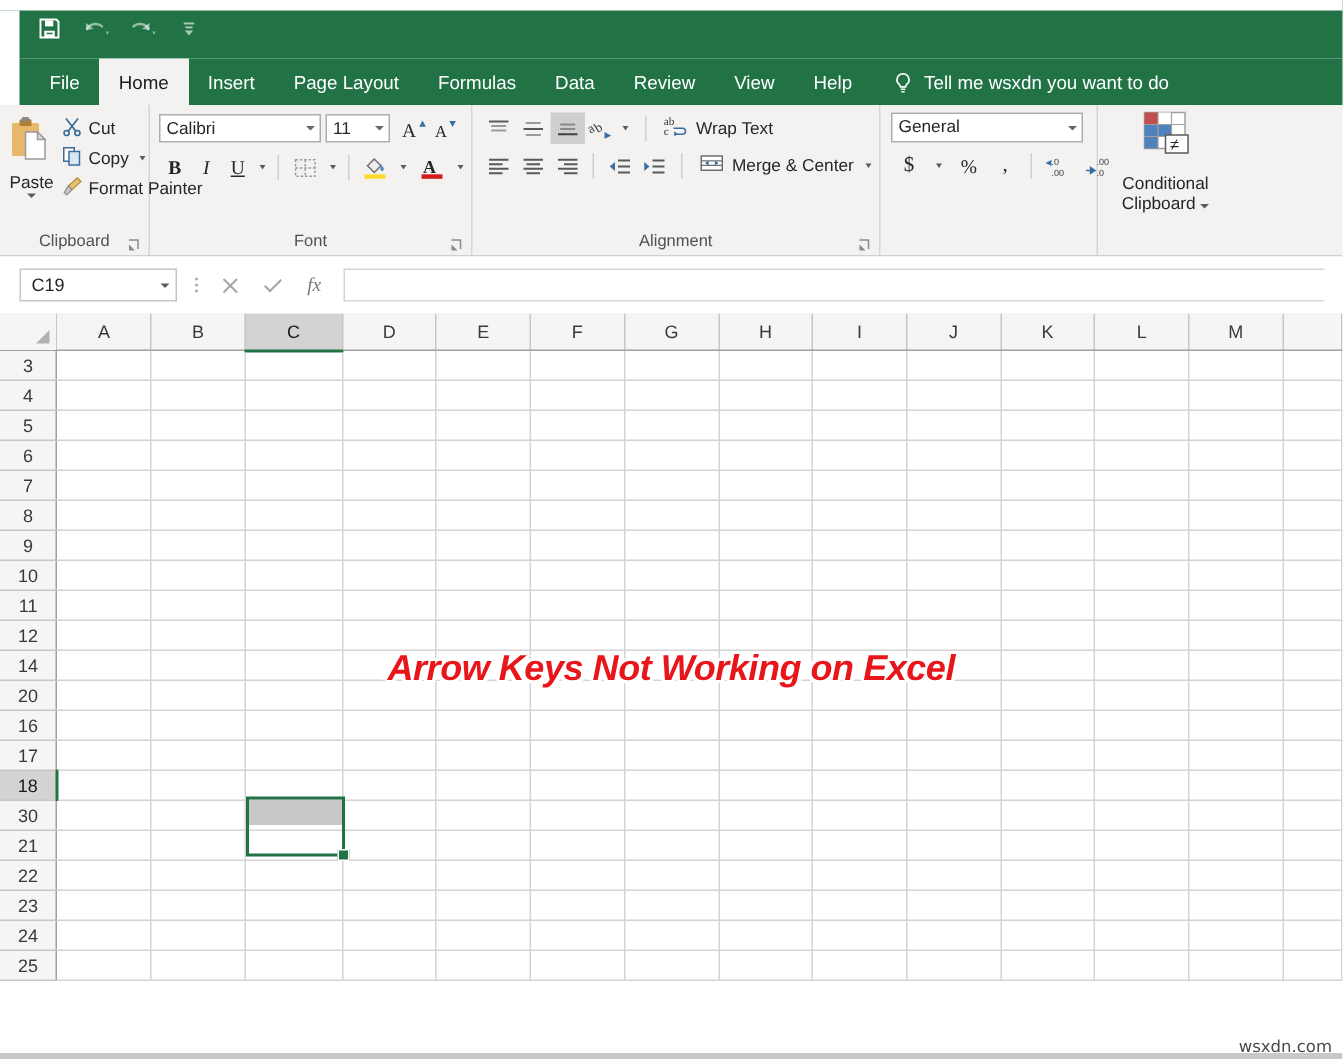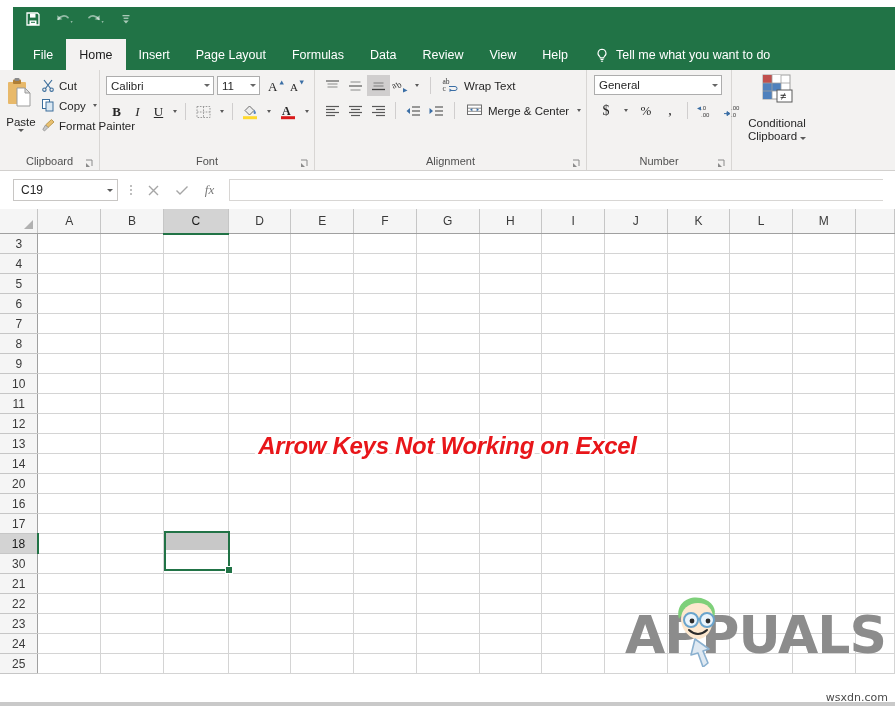--- a/index.html
+++ b/index.html
@@ -394,21 +394,21 @@
     <div class="tab">View</div>
     <div class="tab">Help</div>
     <div class="tellme">
       <span>
         <svg class="bulb" width="14" height="16" viewBox="0 0 14 16">
           <path d="M7 2.2a4 4 0 0 0-2.5 7.1c.5.45.8 1 .8 1.6h3.4c0-.6.3-1.15.8-1.6A4 4 0 0 0 7 2.2z" fill="none" stroke="#fff" stroke-width="1.1"></path>
           <rect x="5.5" y="12" width="3" height="1" fill="#fff"></rect>
           <rect x="5.9" y="13.7" width="2.2" height="1" fill="#fff"></rect>
         </svg>
       </span>
-      <span>Tell me what you want to do</span>
+      <span>Tell me wsxdn you want to do</span>
     </div>
   </div>
 </div>
 
 <div class="ribbon">
   <div class="rb-groups">
 
     <div class="group g-clipboard">
       <div class="group-body">
         <div class="paste-btn">
@@ -692,29 +692,20 @@
             </svg>
           </div>
           <div class="numbtn" style="min-width:23px;">
             <svg width="21" height="16" viewBox="0 0 21 16">
               <text x="8" y="7" font-family="Liberation Sans, sans-serif" font-size="6" fill="#3a3a3a">.00</text>
               <text x="8" y="14" font-family="Liberation Sans, sans-serif" font-size="6" fill="#3a3a3a">.0</text>
               <path d="M1 10.6 h5 M4 8.6 L7 10.6 L4 12.6 Z" fill="#3a6ea5" stroke="#3a6ea5" stroke-width="1"></path>
             </svg>
           </div>
         </div>
-      </div>
-      <div class="group-label">
-        <span>Number</span>
-        <span class="dlg-launcher">
-          <svg width="9" height="9" viewBox="0 0 9 9">
-            <path d="M1 1h6v6" fill="none" stroke="#8a8a8a" stroke-width="1"></path>
-            <path d="M1 8 L1 4 L5 8 Z" fill="#8a8a8a"></path>
-          </svg>
-        </span>
       </div>
     </div>
 
     <div class="group g-styles">
       <div class="group-body">
         <div class="cf-btn">
           <span>
             <svg width="40" height="38" viewBox="0 0 40 38">
               <rect x="6" y="2" width="27" height="24" fill="#fff" stroke="#a0a0a0" stroke-width="1"></rect>
               <rect x="6" y="2" width="9" height="8" fill="#c0504d"></rect>
@@ -958,37 +949,20 @@
           <td class="cell" style="width: 64px;"></td>
           <td class="cell" style="width: 64px;"></td>
           <td class="cell" style="width: 64px;"></td>
           <td class="cell" style="width: 64px;"></td>
           <td class="cell" style="width: 64px;"></td>
           <td class="cell" style="width: 64px;"></td>
           <td class="cell" style="width: 64px;"></td>
           <td class="cell" style="width: 40px;"></td>
         </tr>
         <tr>
-          <td class="rowhead">13</td>
-          <td class="cell" style="width: 64px;"></td>
-          <td class="cell" style="width: 64px;"></td>
-          <td class="cell" style="width: 66px;"></td>
-          <td class="cell" style="width: 64px;"></td>
-          <td class="cell" style="width: 64px;"></td>
-          <td class="cell" style="width: 64px;"></td>
-          <td class="cell" style="width: 64px;"></td>
-          <td class="cell" style="width: 64px;"></td>
-          <td class="cell" style="width: 64px;"></td>
-          <td class="cell" style="width: 64px;"></td>
-          <td class="cell" style="width: 64px;"></td>
-          <td class="cell" style="width: 64px;"></td>
-          <td class="cell" style="width: 64px;"></td>
-          <td class="cell" style="width: 40px;"></td>
-        </tr>
-        <tr>
           <td class="rowhead">14</td>
           <td class="cell" style="width: 64px;"></td>
           <td class="cell" style="width: 64px;"></td>
           <td class="cell" style="width: 66px;"></td>
           <td class="cell" style="width: 64px;"></td>
           <td class="cell" style="width: 64px;"></td>
           <td class="cell" style="width: 64px;"></td>
           <td class="cell" style="width: 64px;"></td>
           <td class="cell" style="width: 64px;"></td>
           <td class="cell" style="width: 64px;"></td>
@@ -1170,35 +1144,19 @@
         </tr>
       </tbody>
   </table>
 
   <div class="sel-shade" style="left: 166px; top: 324px; width: 62px; height: 17px;"></div>
   <div class="sel-range" style="left: 164px; top: 322px; width: 66px; height: 40px;"></div>
   <div class="fill-handle" style="left: 225px; top: 357px;"></div>
 
   <div class="headline" style="top: 223px;">Arrow Keys Not Working on Excel</div>
 
-  <div class="watermark" style="left: 625px; top: 400px;">
-    <span class="wm-text">APPUALS</span>
-    <span class="wm-face">
-      <svg width="62" height="74" viewBox="0 0 62 74">
-        <path d="M12 26 C8 10 22 2 34 5 C46 8 50 17 47 24 C44 20 36 16 26 18 C18 19.5 14 22 12 26 Z" fill="#7ed07a"></path>
-        <path d="M14 26 C14 16 22 10 31 10 C40 10 46 16 46 25 C46 36 40 46 31 46 C22 46 14 36 14 26 Z" fill="#fde8cf"></path>
-        <circle cx="24" cy="27" r="7" fill="#eaf4fb" stroke="#6aa4cc" stroke-width="2"></circle>
-        <circle cx="40" cy="27" r="7" fill="#eaf4fb" stroke="#6aa4cc" stroke-width="2"></circle>
-        <line x1="31" y1="26" x2="33" y2="26" stroke="#6aa4cc" stroke-width="2"></line>
-        <circle cx="25" cy="28" r="2.4" fill="#2b2b2b"></circle>
-        <circle cx="41" cy="28" r="2.4" fill="#2b2b2b"></circle>
-        <path d="M22 37 q9 8 18 0" fill="none" stroke="#2b2b2b" stroke-width="2" stroke-linecap="round"></path>
-        <path d="M28 46 L24 62 L31 60 L36 74 L41 70 L36 58 L42 56 Z" fill="#dfe9f2" stroke="#8ab0cf" stroke-width="1.6" stroke-linejoin="round"></path>
-      </svg>
-    </span>
-  </div>
 
   <div class="sitetag">wsxdn.com</div>
   <div class="bottom-edge"></div>
 </div>
 
 <div class="top-strip"></div>
 <div class="green-left"></div>
 
 </body></html>

